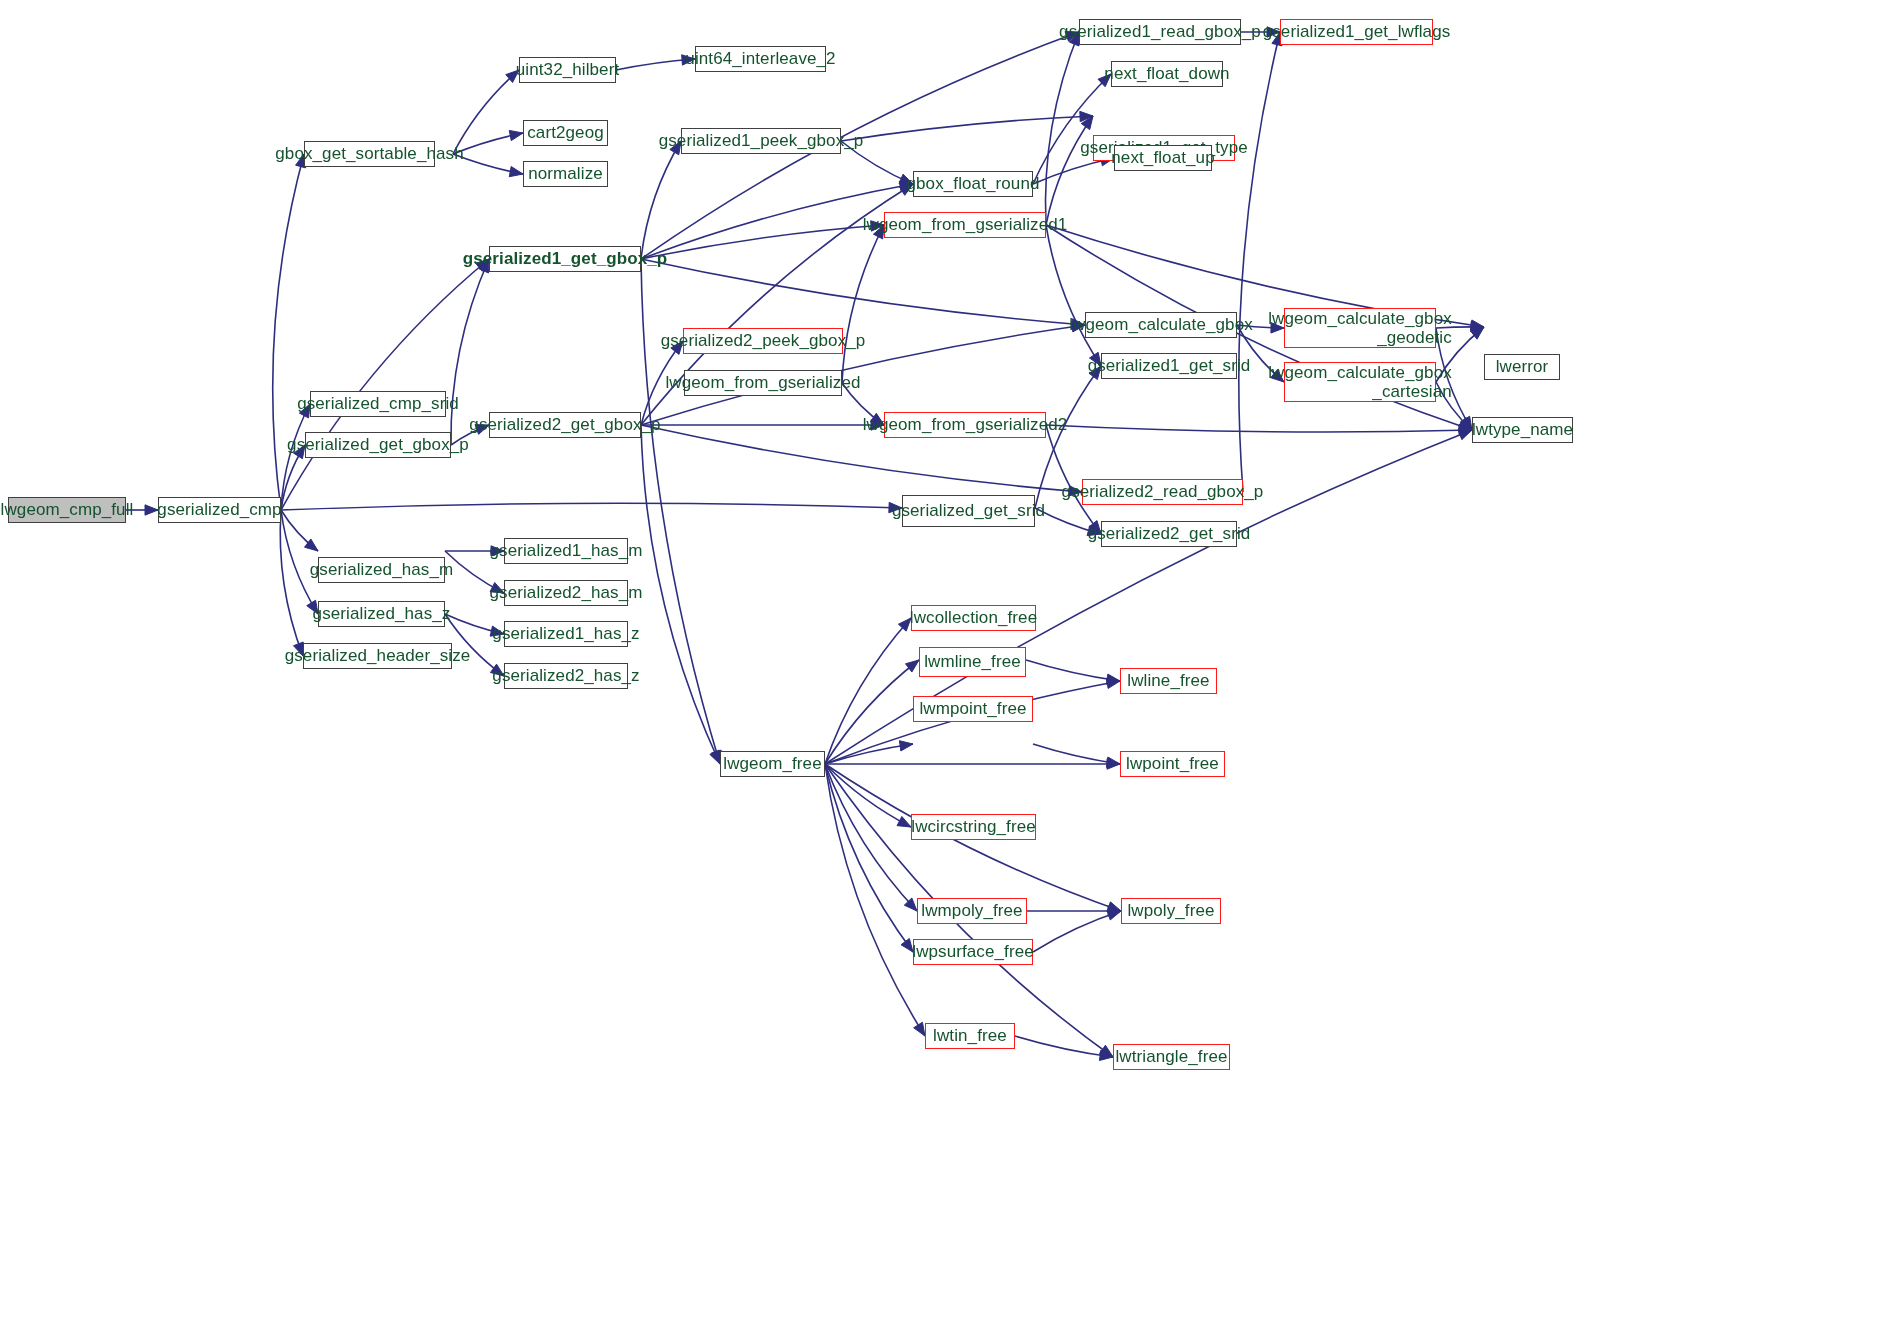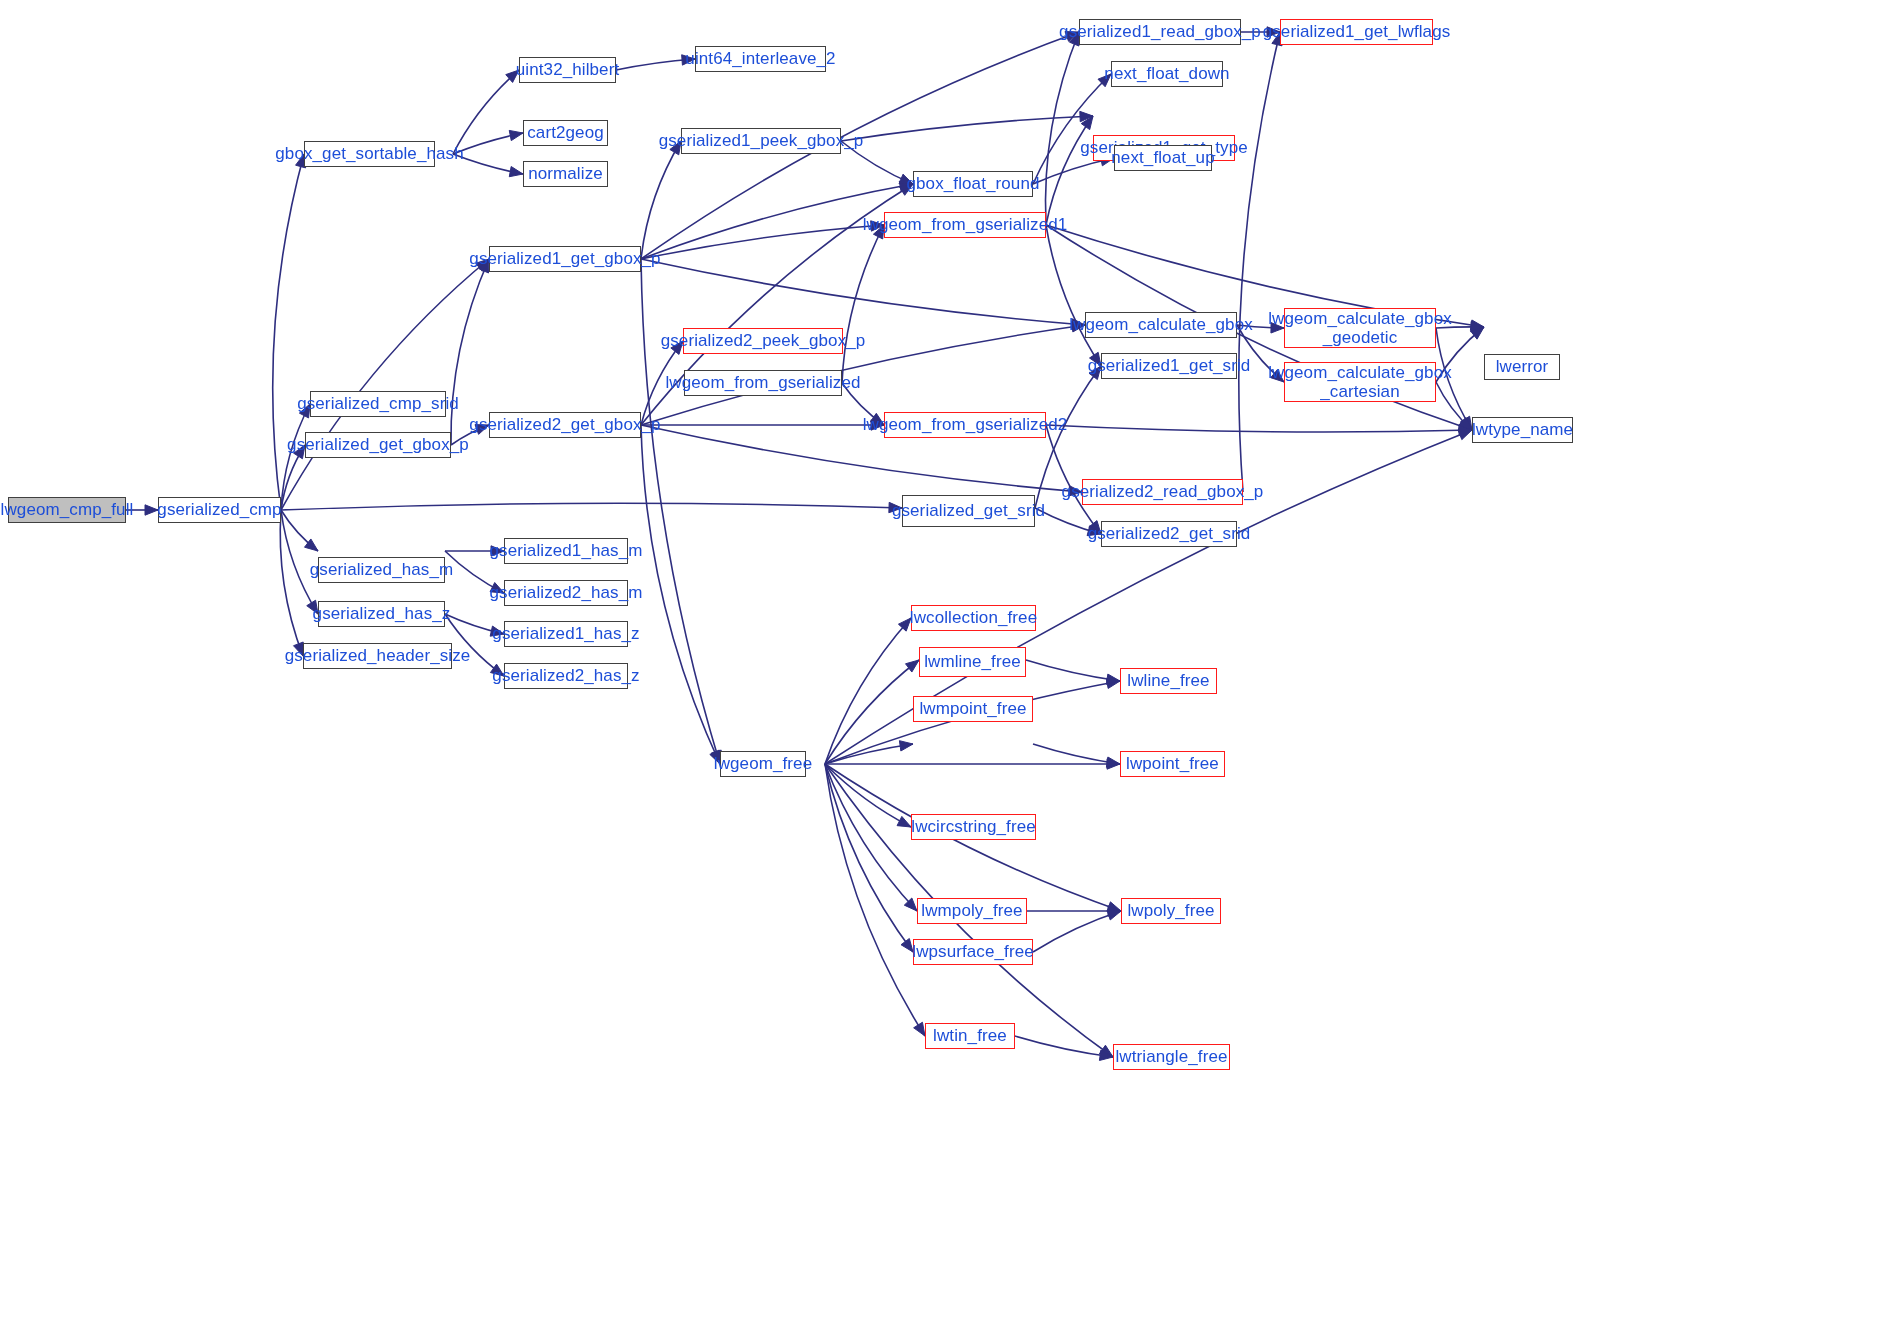--- a/index.html
+++ b/index.html
@@ -31,27 +31,27 @@
   .arrowhead {
     fill: #2e2e7f;
     stroke: #2e2e7f;
     stroke-width: 1px;
   }
   .node-box {
     position: absolute;
     box-sizing: border-box;
     background: #ffffff;
     border: 1.4px solid #404040;
-    color: #1d4ed8;
+    color: #14532d;
     font-size: 17px;
     line-height: 1.12;
     display: flex;
     align-items: center;
     justify-content: center;
-    text-align: center;
+    text-align: right;
     white-space: pre;
     letter-spacing: 0.1px;
   }
   .node-box.red {
     border-color: #ff1a1a;
   }
   .node-box.root {
     background: #bfbfbf;
     border-color: #404040;
   }
@@ -216,21 +216,21 @@
       <div class="node-box" style="left: 523px; top: 161px; width: 85px; height: 26px;">normalize</div>
       <div class="node-box" style="left: 310px; top: 391px; width: 136px; height: 26px;">gserialized_cmp_srid</div>
       <div class="node-box" style="left: 305px; top: 432px; width: 146px; height: 26px;">gserialized_get_gbox_p</div>
       <div class="node-box" style="left: 318px; top: 557px; width: 127px; height: 26px;">gserialized_has_m</div>
       <div class="node-box" style="left: 318px; top: 601px; width: 127px; height: 26px;">gserialized_has_z</div>
       <div class="node-box" style="left: 303px; top: 643px; width: 149px; height: 26px;">gserialized_header_size</div>
       <div class="node-box" style="left: 504px; top: 538px; width: 124px; height: 26px;">gserialized1_has_m</div>
       <div class="node-box" style="left: 504px; top: 580px; width: 124px; height: 26px;">gserialized2_has_m</div>
       <div class="node-box" style="left: 504px; top: 621px; width: 124px; height: 26px;">gserialized1_has_z</div>
       <div class="node-box" style="left: 504px; top: 663px; width: 124px; height: 26px;">gserialized2_has_z</div>
-      <div class="node-box" style="left: 489px; top: 246px; width: 152px; height: 26px;">gserialized1_get_gbox_p</div>
+      <div class="node-box" style="left: 489px; top: 246px; width: 152px; height: 26px; font-weight: bold;">gserialized1_get_gbox_p</div>
       <div class="node-box" style="left: 489px; top: 412px; width: 152px; height: 26px;">gserialized2_get_gbox_p</div>
       <div class="node-box" style="left: 681px; top: 128px; width: 160px; height: 26px;">gserialized1_peek_gbox_p</div>
       <div class="node-box red" style="left: 683px; top: 328px; width: 160px; height: 26px;">gserialized2_peek_gbox_p</div>
       <div class="node-box" style="left: 684px; top: 370px; width: 158px; height: 26px;">lwgeom_from_gserialized</div>
       <div class="node-box" style="left: 913px; top: 171px; width: 120px; height: 26px;">gbox_float_round</div>
       <div class="node-box red" style="left: 884px; top: 212px; width: 162px; height: 26px;">lwgeom_from_gserialized1</div>
       <div class="node-box red" style="left: 884px; top: 412px; width: 162px; height: 26px;">lwgeom_from_gserialized2</div>
       <div class="node-box" style="left: 1079px; top: 19px; width: 162px; height: 26px;">gserialized1_read_gbox_p</div>
       <div class="node-box" style="left: 1111px; top: 61px; width: 112px; height: 26px;">next_float_down</div>
       <div class="node-box red" style="left: 1093px; top: 103px; width: 142px; height: 26px; margin-top: 32px;">gserialized1_get_type</div>
@@ -240,21 +240,21 @@
       <div class="node-box" style="left: 1101px; top: 353px; width: 136px; height: 26px;">gserialized1_get_srid</div>
       <div class="node-box red" style="left: 1082px; top: 479px; width: 161px; height: 26px;">gserialized2_read_gbox_p</div>
       <div class="node-box" style="left: 1101px; top: 521px; width: 136px; height: 26px;">gserialized2_get_srid</div>
       <div class="node-box" style="left: 902px; top: 495px; width: 133px; height: 32px;">gserialized_get_srid</div>
       <div class="node-box red" style="left: 1284px; top: 308px; width: 152px; height: 40px;">lwgeom_calculate_gbox
 _geodetic</div>
       <div class="node-box red" style="left: 1284px; top: 362px; width: 152px; height: 40px;">lwgeom_calculate_gbox
 _cartesian</div>
       <div class="node-box" style="left: 1484px; top: 314px; width: 76px; height: 26px; margin-top: 40px;">lwerror</div>
       <div class="node-box" style="left: 1472px; top: 417px; width: 101px; height: 26px;">lwtype_name</div>
-      <div class="node-box" style="left: 720px; top: 751px; width: 86px; height: 26px;">lwgeom_free</div>
+      <div class="node-box" style="left: 720px; top: 751px; width: 105px; height: 26px;">lwgeom_free</div>
       <div class="node-box red" style="left: 911px; top: 605px; width: 125px; height: 26px;">lwcollection_free</div>
       <div class="node-box red" style="left: 919px; top: 647px; width: 107px; height: 30px;">lwmline_free</div>
       <div class="node-box red" style="left: 1120px; top: 668px; width: 97px; height: 26px;">lwline_free</div>
       <div class="node-box red" style="left: 913px; top: 696px; width: 120px; height: 26px;">lwmpoint_free</div>
       <div class="node-box red" style="left: 1120px; top: 751px; width: 105px; height: 26px;">lwpoint_free</div>
       <div class="node-box red" style="left: 911px; top: 814px; width: 125px; height: 26px;">lwcircstring_free</div>
       <div class="node-box red" style="left: 917px; top: 898px; width: 110px; height: 26px;">lwmpoly_free</div>
       <div class="node-box red" style="left: 1121px; top: 898px; width: 100px; height: 26px;">lwpoly_free</div>
       <div class="node-box red" style="left: 913px; top: 939px; width: 120px; height: 26px;">lwpsurface_free</div>
       <div class="node-box red" style="left: 925px; top: 1023px; width: 90px; height: 26px;">lwtin_free</div>

